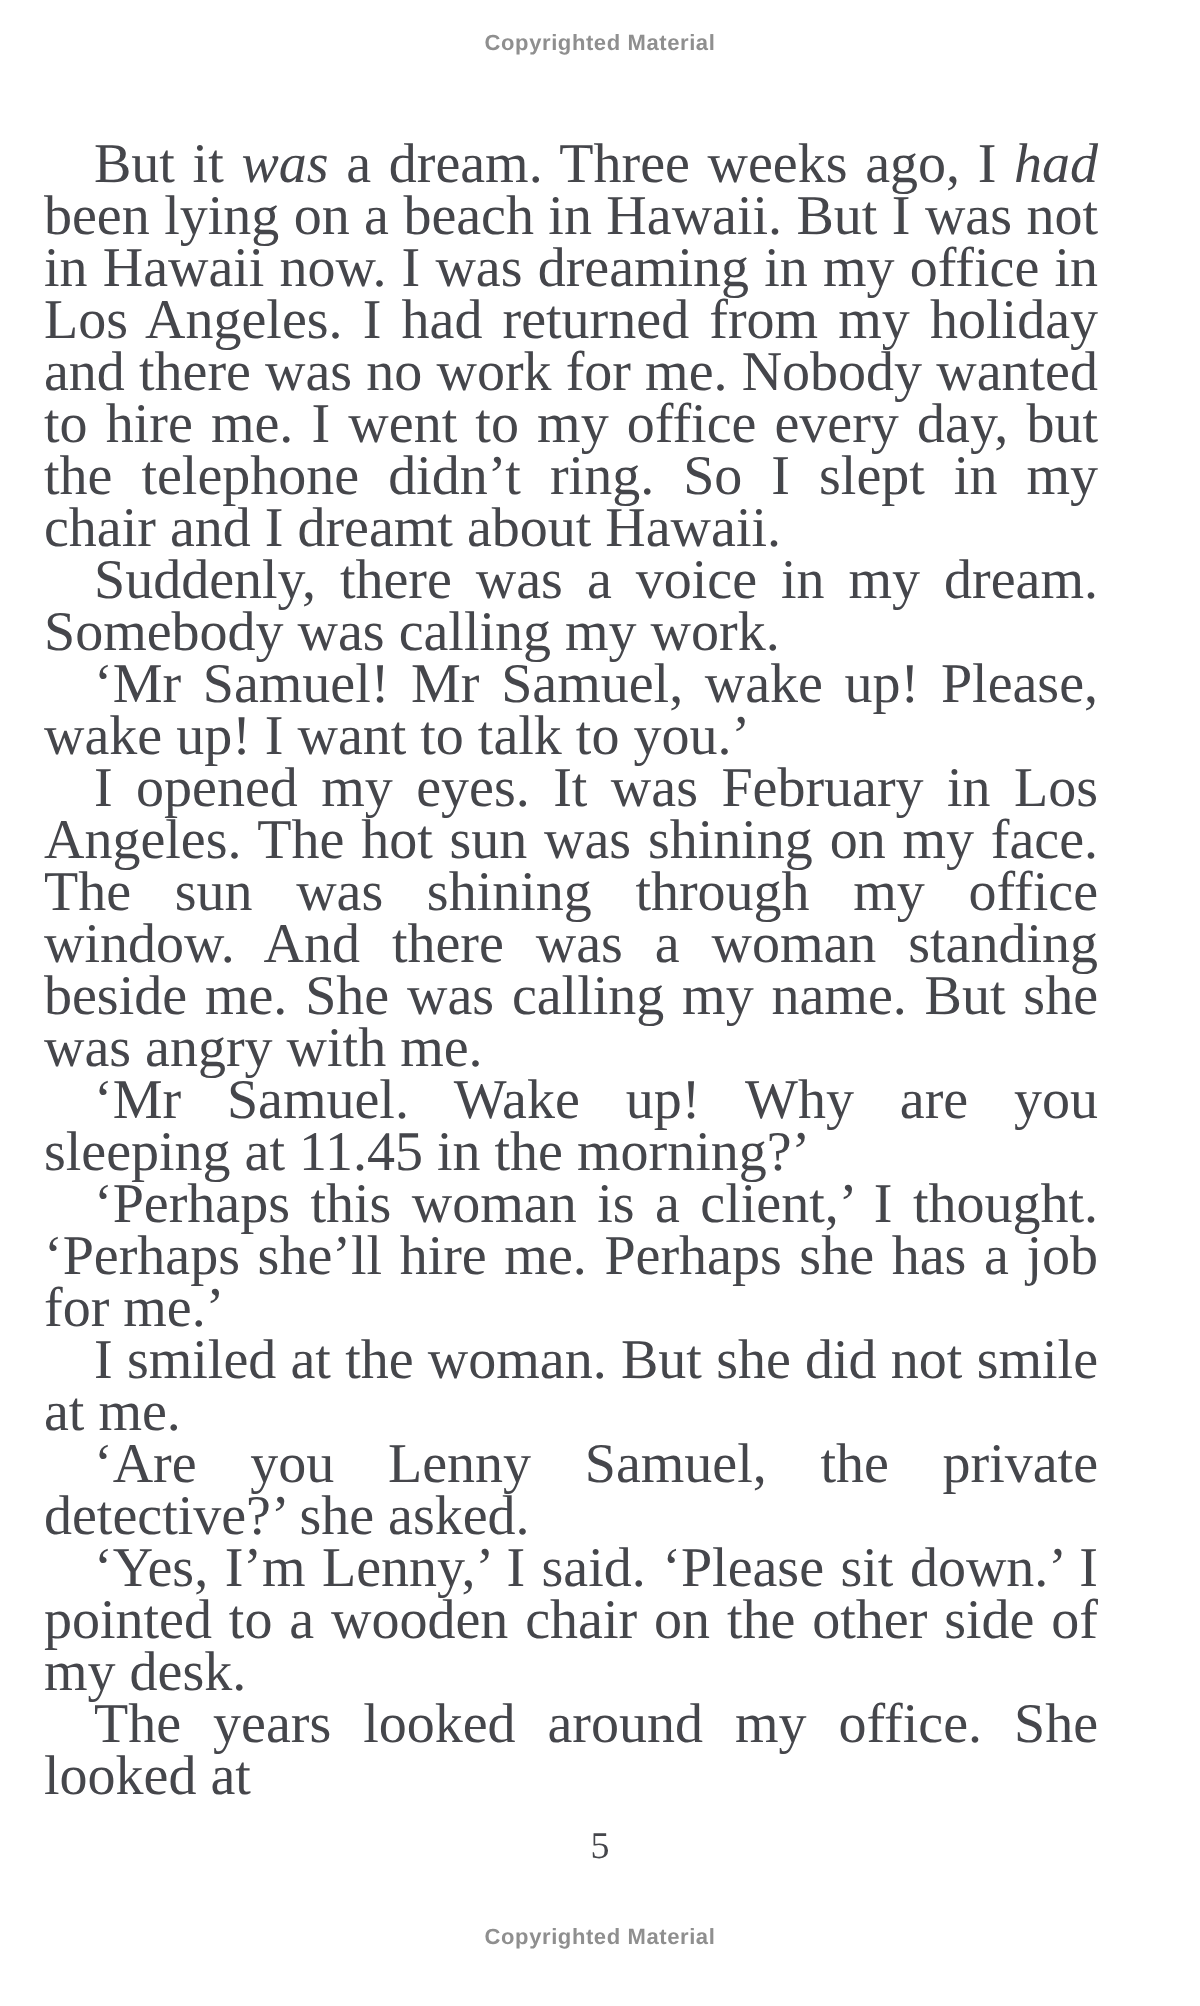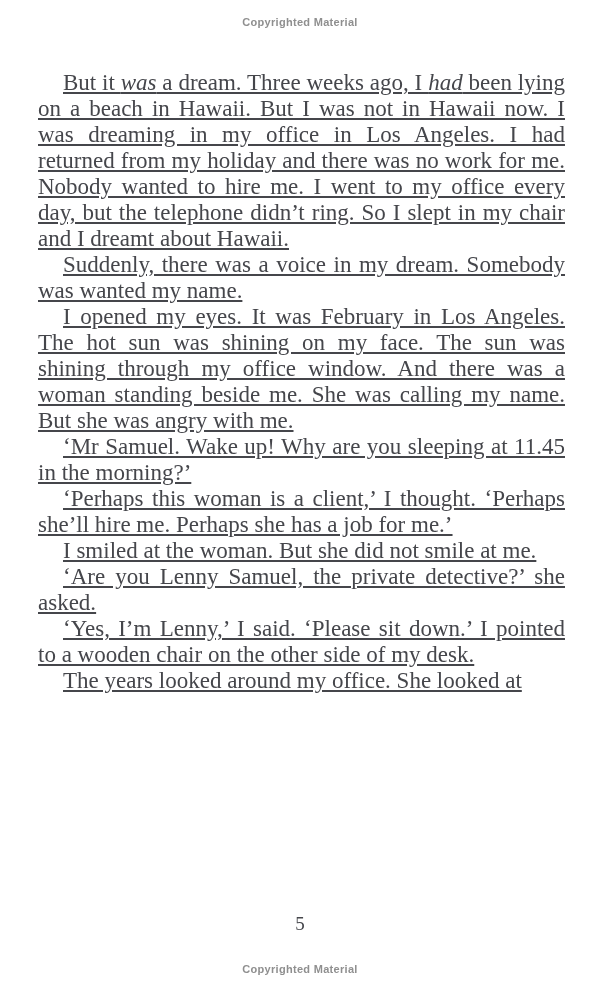--- a/index.html
+++ b/index.html
@@ -24,27 +24,26 @@
     font-size: 11px;
     font-weight: bold;
     letter-spacing: 0.3px;
     color: var(--notice-color, #8f8f8f);
   }
   .notice.top { top: 16px; }
   .notice.bottom { top: 963px; }
   .body-text {
     position: absolute;
     top: 70px;
-    left: 38px;
+    left: 22px;
     width: 527px;
     color: var(--text-color, #45464b);
-    font-size: 23px;
+    font-size: 28px;
     line-height: 26px;
     text-align: justify;
-    text-decoration: underline;
   }
   .body-text p {
     margin: 0;
     padding: 0;
     text-indent: 25px;
   }
   .body-text i {
     font-style: italic;
   }
   .page-number {
@@ -58,21 +57,22 @@
   }
 </style>
 </head>
 <body>
 
 <div class="page" style="--bg-color: #ffffff; --text-color: #45464b; --notice-color: #8f8f8f;">
   <div class="notice top">Copyrighted Material</div>
 
   <div class="body-text">
       <p><span>But it </span><i>was</i><span> a dream. Three weeks ago, I </span><i>had</i><span> been lying on a beach in Hawaii. But I was not in Hawaii now. I was dreaming in my office in Los Angeles. I had returned from my holiday and there was no work for me. Nobody wanted to hire me. I went to my office every day, but the telephone didn’t ring. So I slept in my chair and I dreamt about Hawaii.</span></p>
-      <p><span>Suddenly, there was a voice in my dream. Somebody was wanted my name.</span></p>
+      <p><span>Suddenly, there was a voice in my dream. Somebody was calling my work.</span></p>
+      <p><span>‘Mr Samuel! Mr Samuel, wake up! Please, wake up! I want to talk to you.’</span></p>
       <p><span>I opened my eyes. It was February in Los Angeles. The hot sun was shining on my face. The sun was shining through my office window. And there was a woman standing beside me. She was calling my name. But she was angry with me.</span></p>
       <p><span>‘Mr Samuel. Wake up! Why are you sleeping at 11.45 in the morning?’</span></p>
       <p><span>‘Perhaps this woman is a client,’ I thought. ‘Perhaps she’ll hire me. Perhaps she has a job for me.’</span></p>
       <p><span>I smiled at the woman. But she did not smile at me.</span></p>
       <p><span>‘Are you Lenny Samuel, the private detective?’ she asked.</span></p>
       <p><span>‘Yes, I’m Lenny,’ I said. ‘Please sit down.’ I pointed to a wooden chair on the other side of my desk.</span></p>
       <p><span>The years looked around my office. She looked at</span></p>
     </div>
 
   <div class="page-number">5</div>

